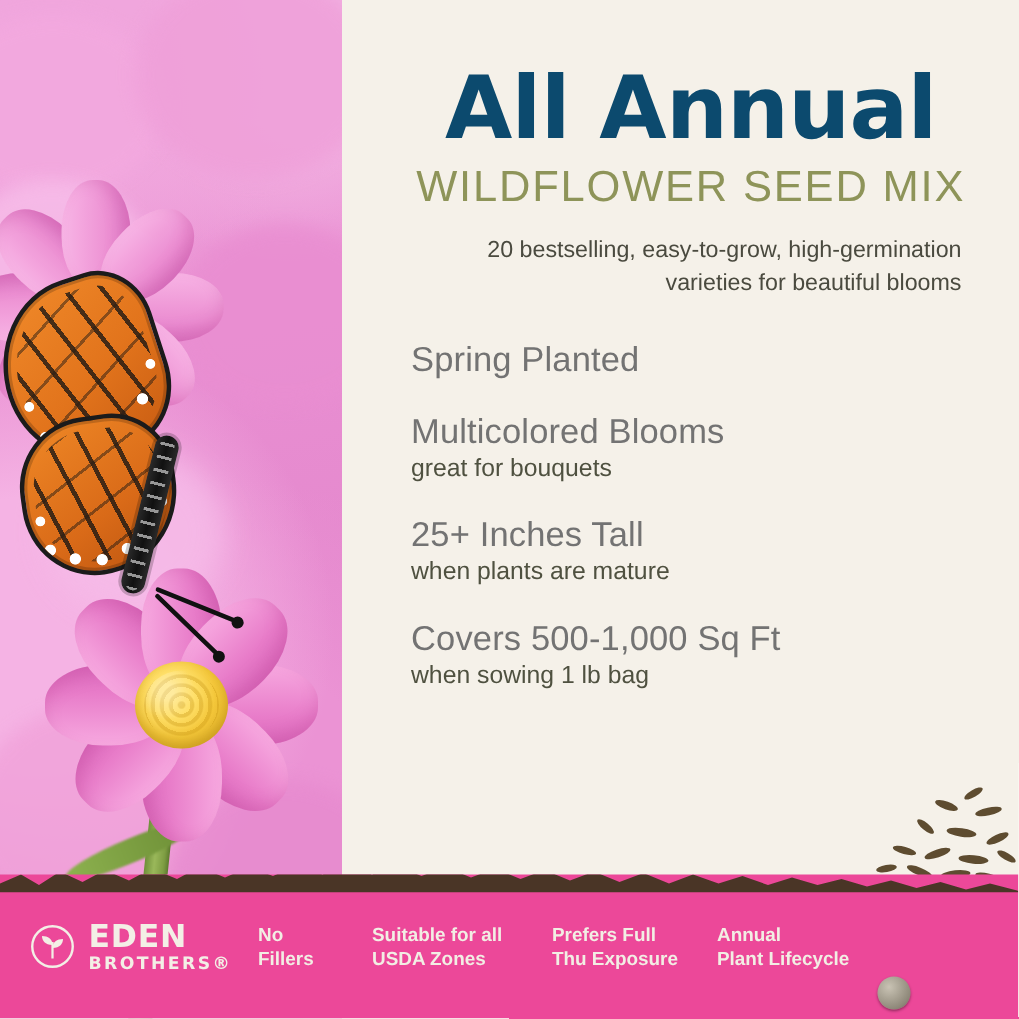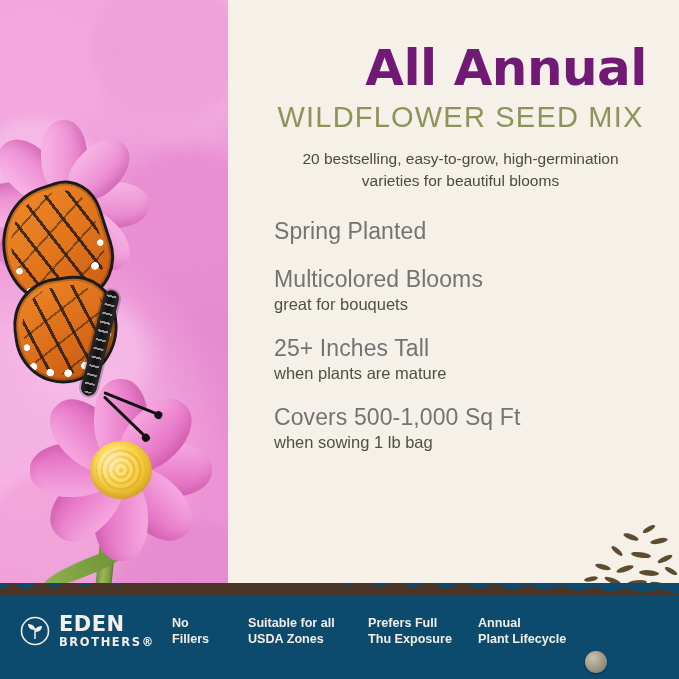--- a/index.html
+++ b/index.html
@@ -216,41 +216,41 @@
   .content {
     position: absolute;
     left: 228px; top: 0;
     width: 451px; height: 596px;
     background: #f5f1e9;
     padding: 34px 32px 0 46px;
   }
   .title {
     font-family: "DejaVu Sans", sans-serif;
     font-weight: 800;
-    font-size: 50px;
+    font-size: 58px;
     line-height: 1.05;
     letter-spacing: -0.5px;
-    color: #701a75;
-    text-align: right;
+    color: #0c4a6e;
+    text-align: center;
     margin: 8px 0 2px;
   }
   .subtitle {
     font-family: "Liberation Sans", sans-serif;
     font-weight: 400;
     font-size: 29px;
     letter-spacing: 1.2px;
     color: #8e9459;
     text-align: center;
     margin: 6px 0 14px;
   }
   .blurb {
     font-size: 15.5px;
     line-height: 1.42;
     color: #4a4a3f;
-    text-align: center;
+    text-align: right;
     margin: 0 6px 26px;
   }
   .features { margin: 0; padding: 0; list-style: none; }
   .feature { margin: 0 0 21px 0; }
   .feature-title {
     font-size: 23px;
     font-weight: 400;
     color: #737373;
     letter-spacing: .1px;
     margin-bottom: 2px;
@@ -258,21 +258,21 @@
   .feature-sub {
     font-size: 16.5px;
     color: #4f5140;
   }
 
   
   .footer {
     position: absolute;
     left: 0; bottom: 0;
     width: 679px; height: 96px;
-    background: #0c4a6e;
+    background: #ec4899;
     overflow: hidden;
   }
   .footer-torn {
     position: absolute;
     left: 0; top: -14px;
     width: 679px; height: 26px;
   }
   .footer-inner {
     position: absolute;
     left: 0; top: 0; right: 0; bottom: 0;

